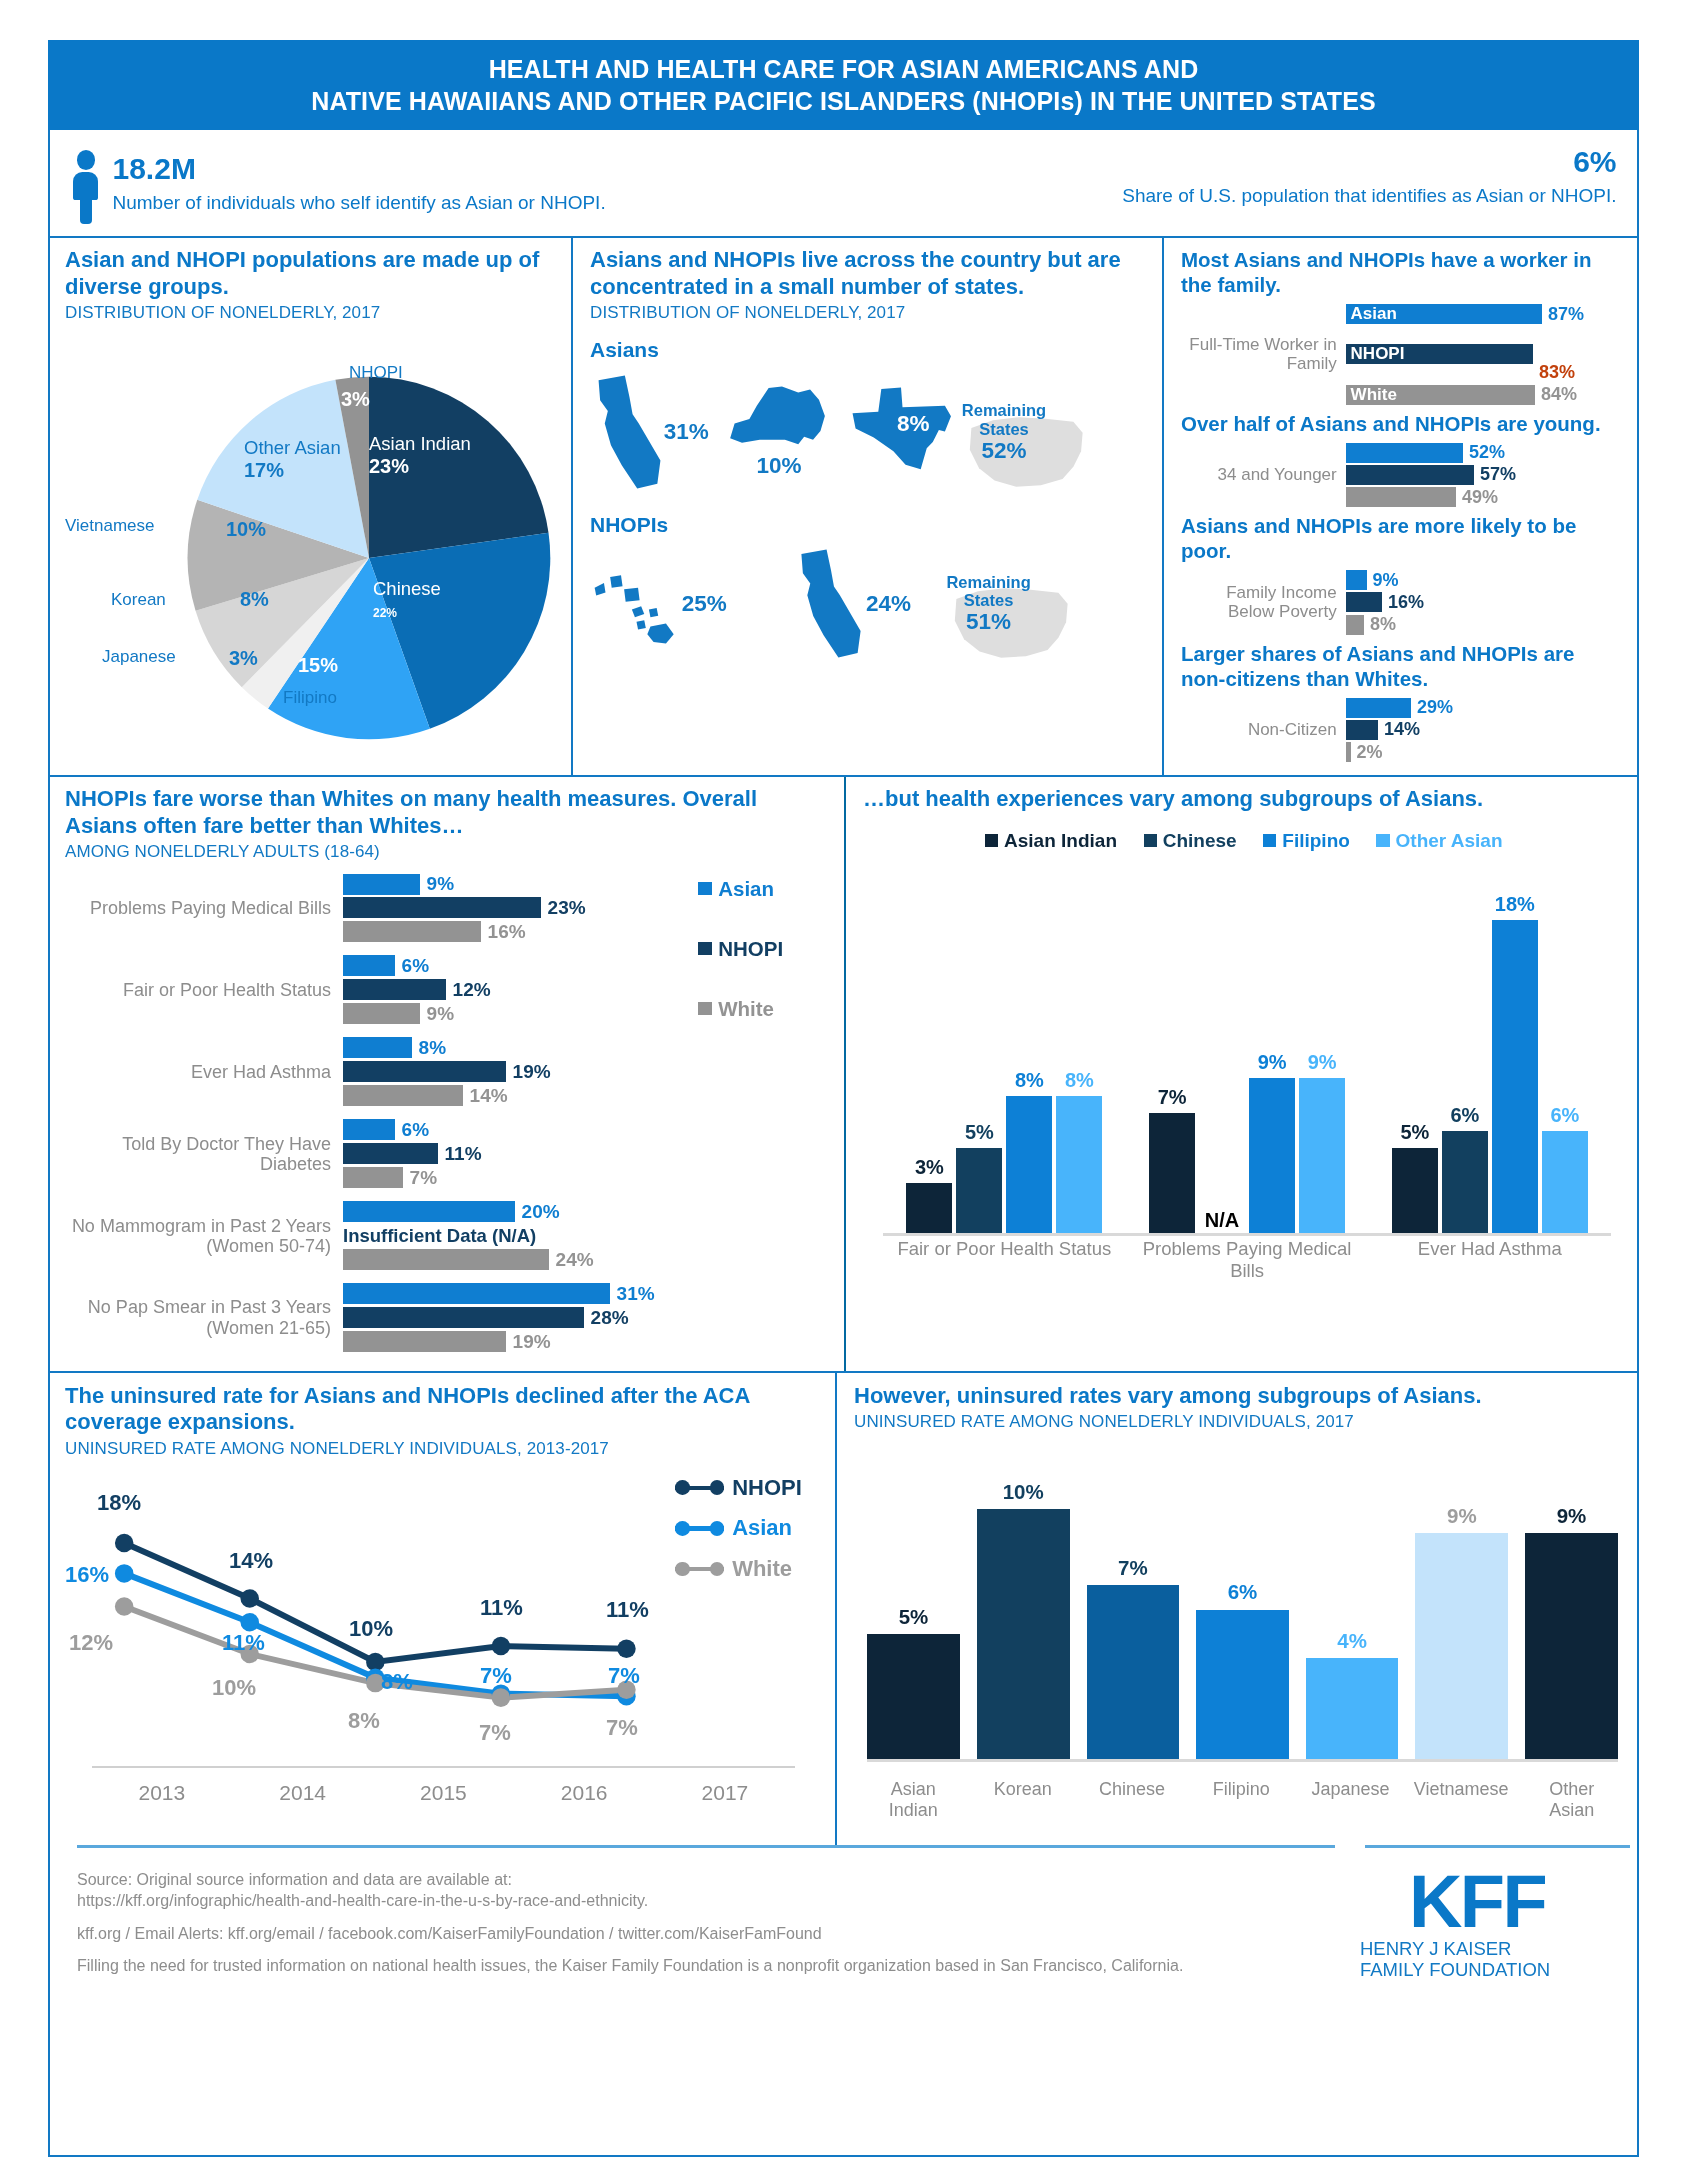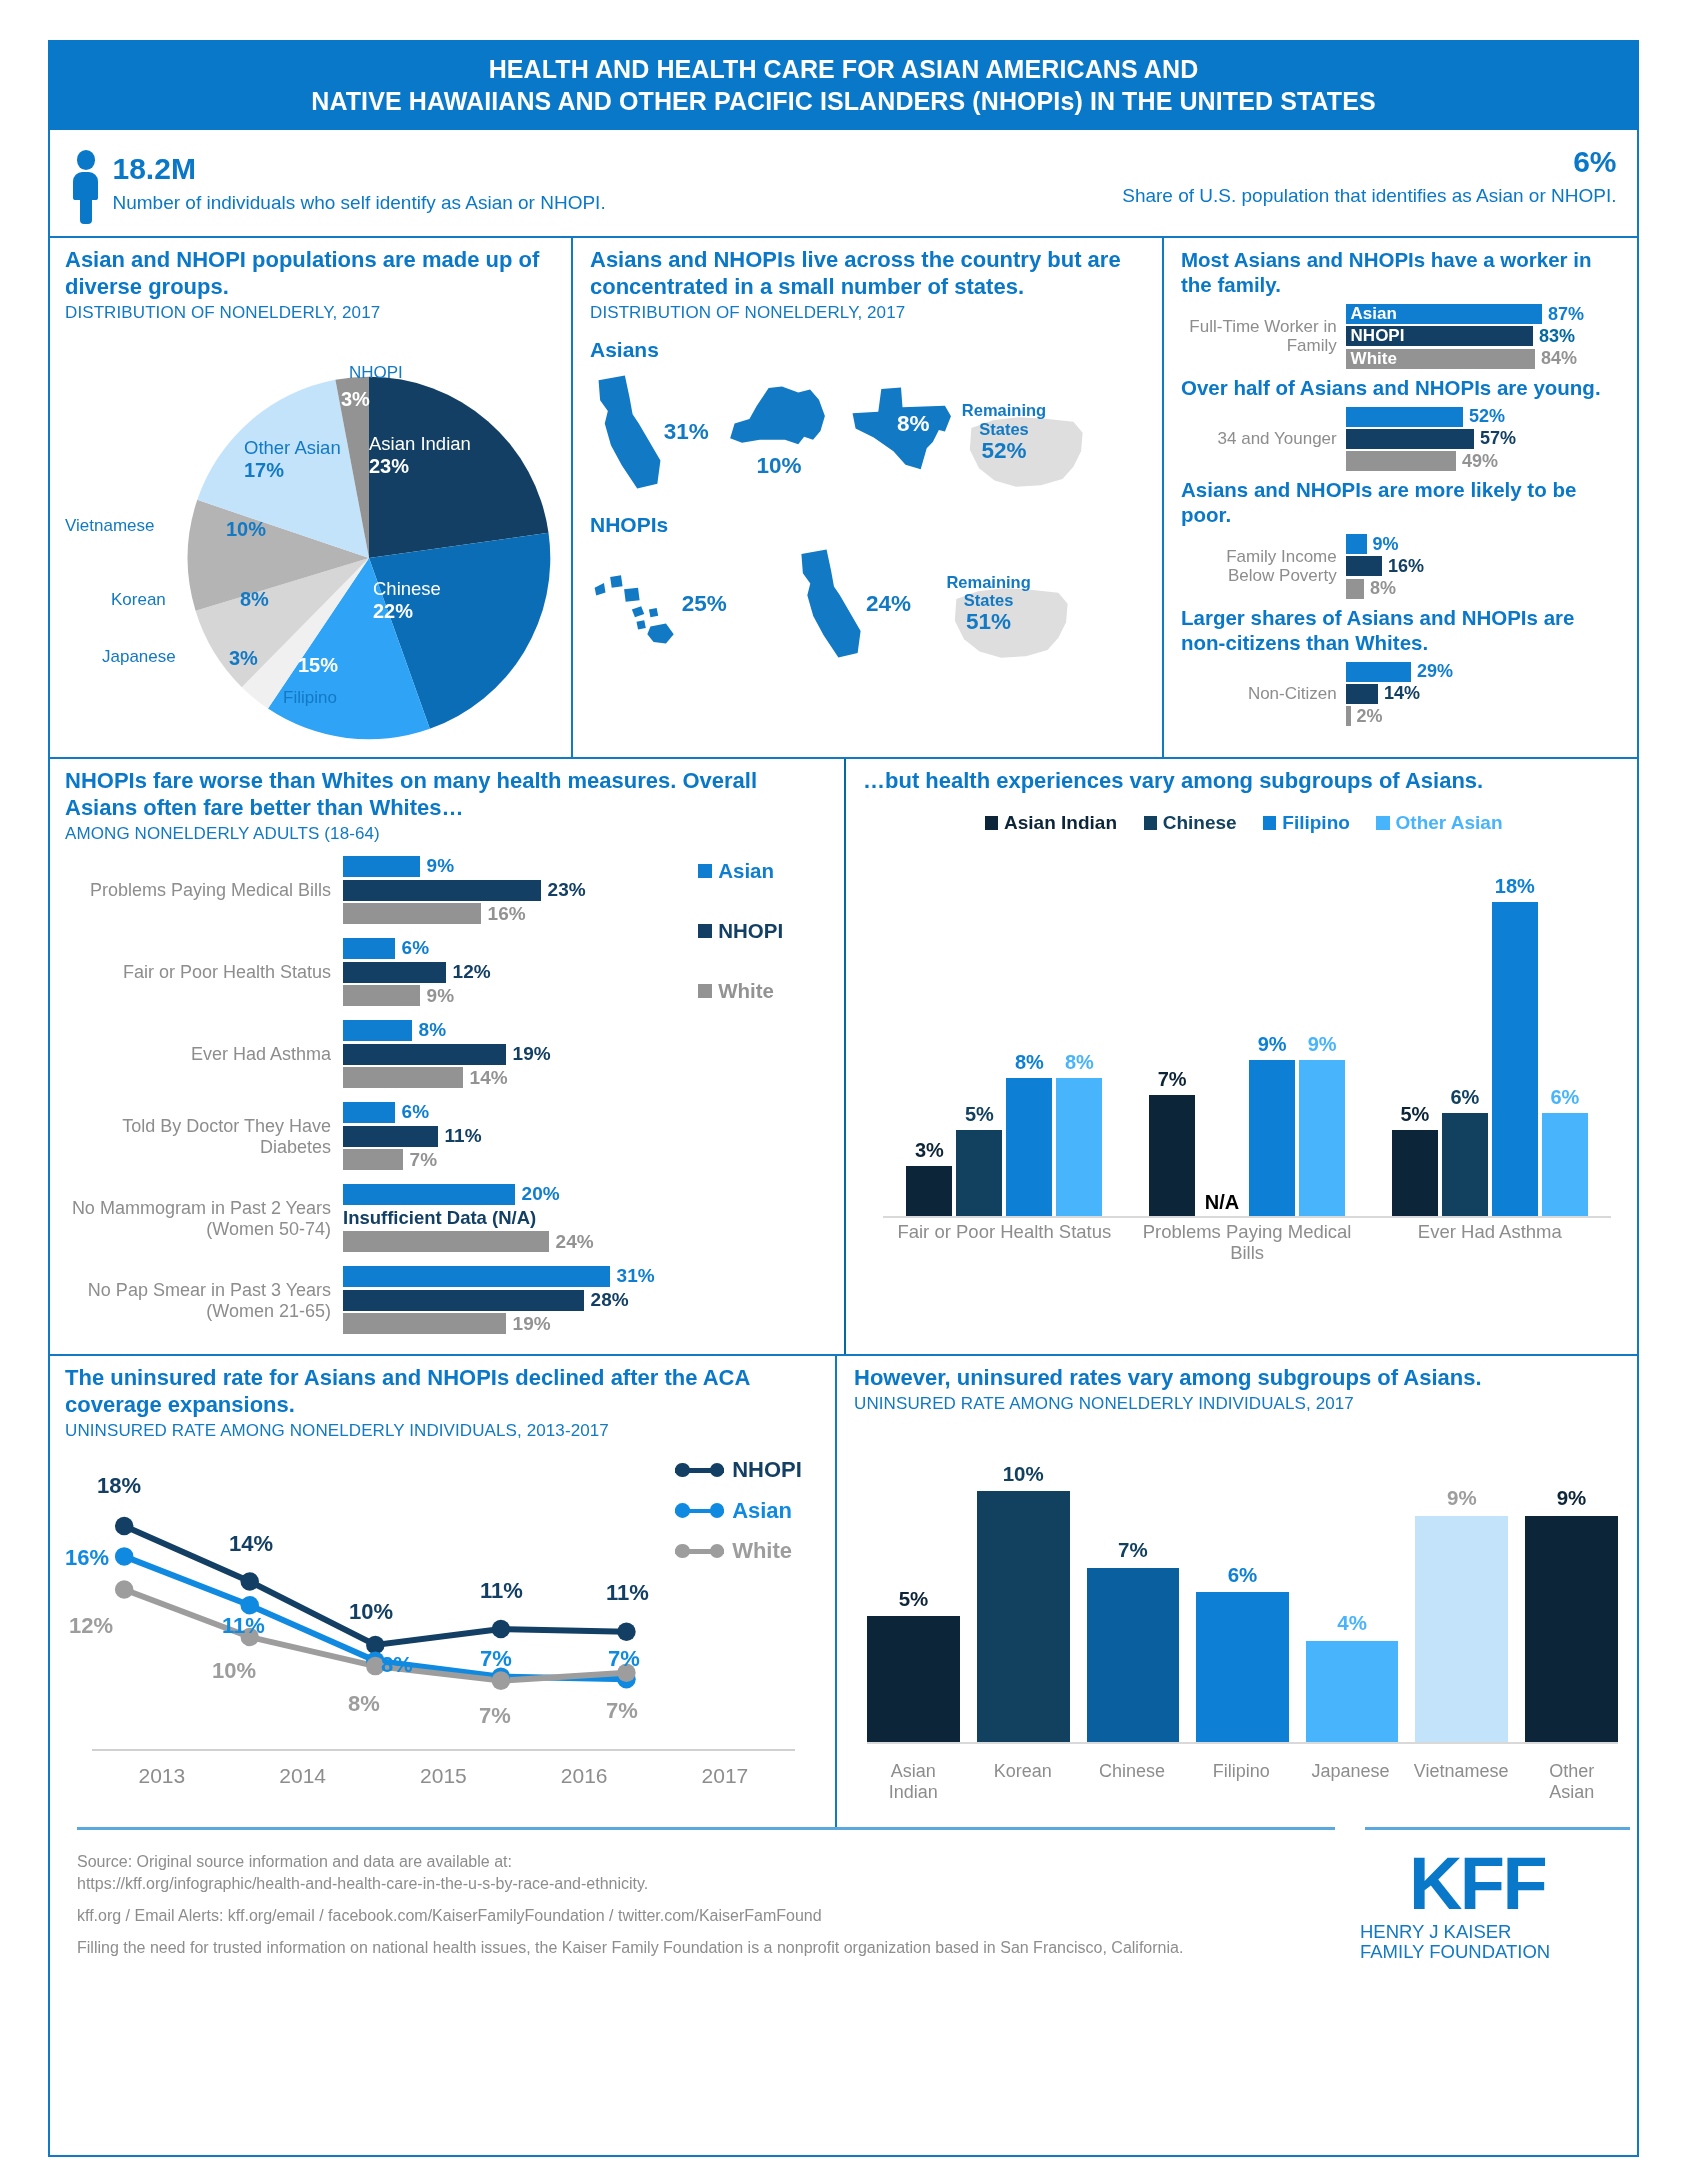--- a/index.html
+++ b/index.html
@@ -195,21 +195,21 @@
       <div class="pie-val" style="left:175px;top:261px;color:#1279c4;">8%</div>
       <div class="pie-val" style="left:164px;top:320px;color:#1279c4;">3%</div>
       <div class="pie-val" style="left:233px;top:327px;color:#ffffff;">15%</div>
 
       <div style="position:absolute;left:304px;top:106px;color:#fff;font-size:18.5px;line-height:1.16;text-align:left;">
         <span>Asian Indian</span><br>
         <b style="font-size:20px;">23%</b>
       </div>
       <div style="position:absolute;left:308px;top:251px;color:#fff;font-size:18.5px;line-height:1.16;text-align:left;">
         <span>Chinese</span><br>
-        <b style="font-size:20px;">22%</b>
+        <b style="font-size:12px;">22%</b>
       </div>
       <div style="position:absolute;left:179px;top:110px;color:#1279c4;font-size:18.5px;line-height:1.16;text-align:left;">
         <span>Other Asian</span><br>
         <b style="font-size:20px;">17%</b>
       </div>
     </div>
   </div>
 
   <div class="col c2">
     <h2 class="hd">Asians and NHOPIs live across the country but are concentrated in a small number of states.</h2>
@@ -291,21 +291,21 @@
         <div class="mb">
           <div class="bar" style="width:196px;background:#0f7ed1;">
                 <span class="inbar">Asian</span>
               </div>
           <span class="val" style="color:#0f7ed1;">87%</span>
         </div>
         <div class="mb">
           <div class="bar" style="width:187px;background:#123f63;">
                 <span class="inbar">NHOPI</span>
               </div>
-          <span class="val" style="color:#0369a1;">83%</span>
+          <span class="val" style="color:#c2410c;margin-top:36px;">83%</span>
         </div>
         <div class="mb">
           <div class="bar" style="width:189px;background:#939393;">
                 <span class="inbar">White</span>
               </div>
           <span class="val" style="color:#939393;">84%</span>
         </div>
       </div>
     </div>
 

